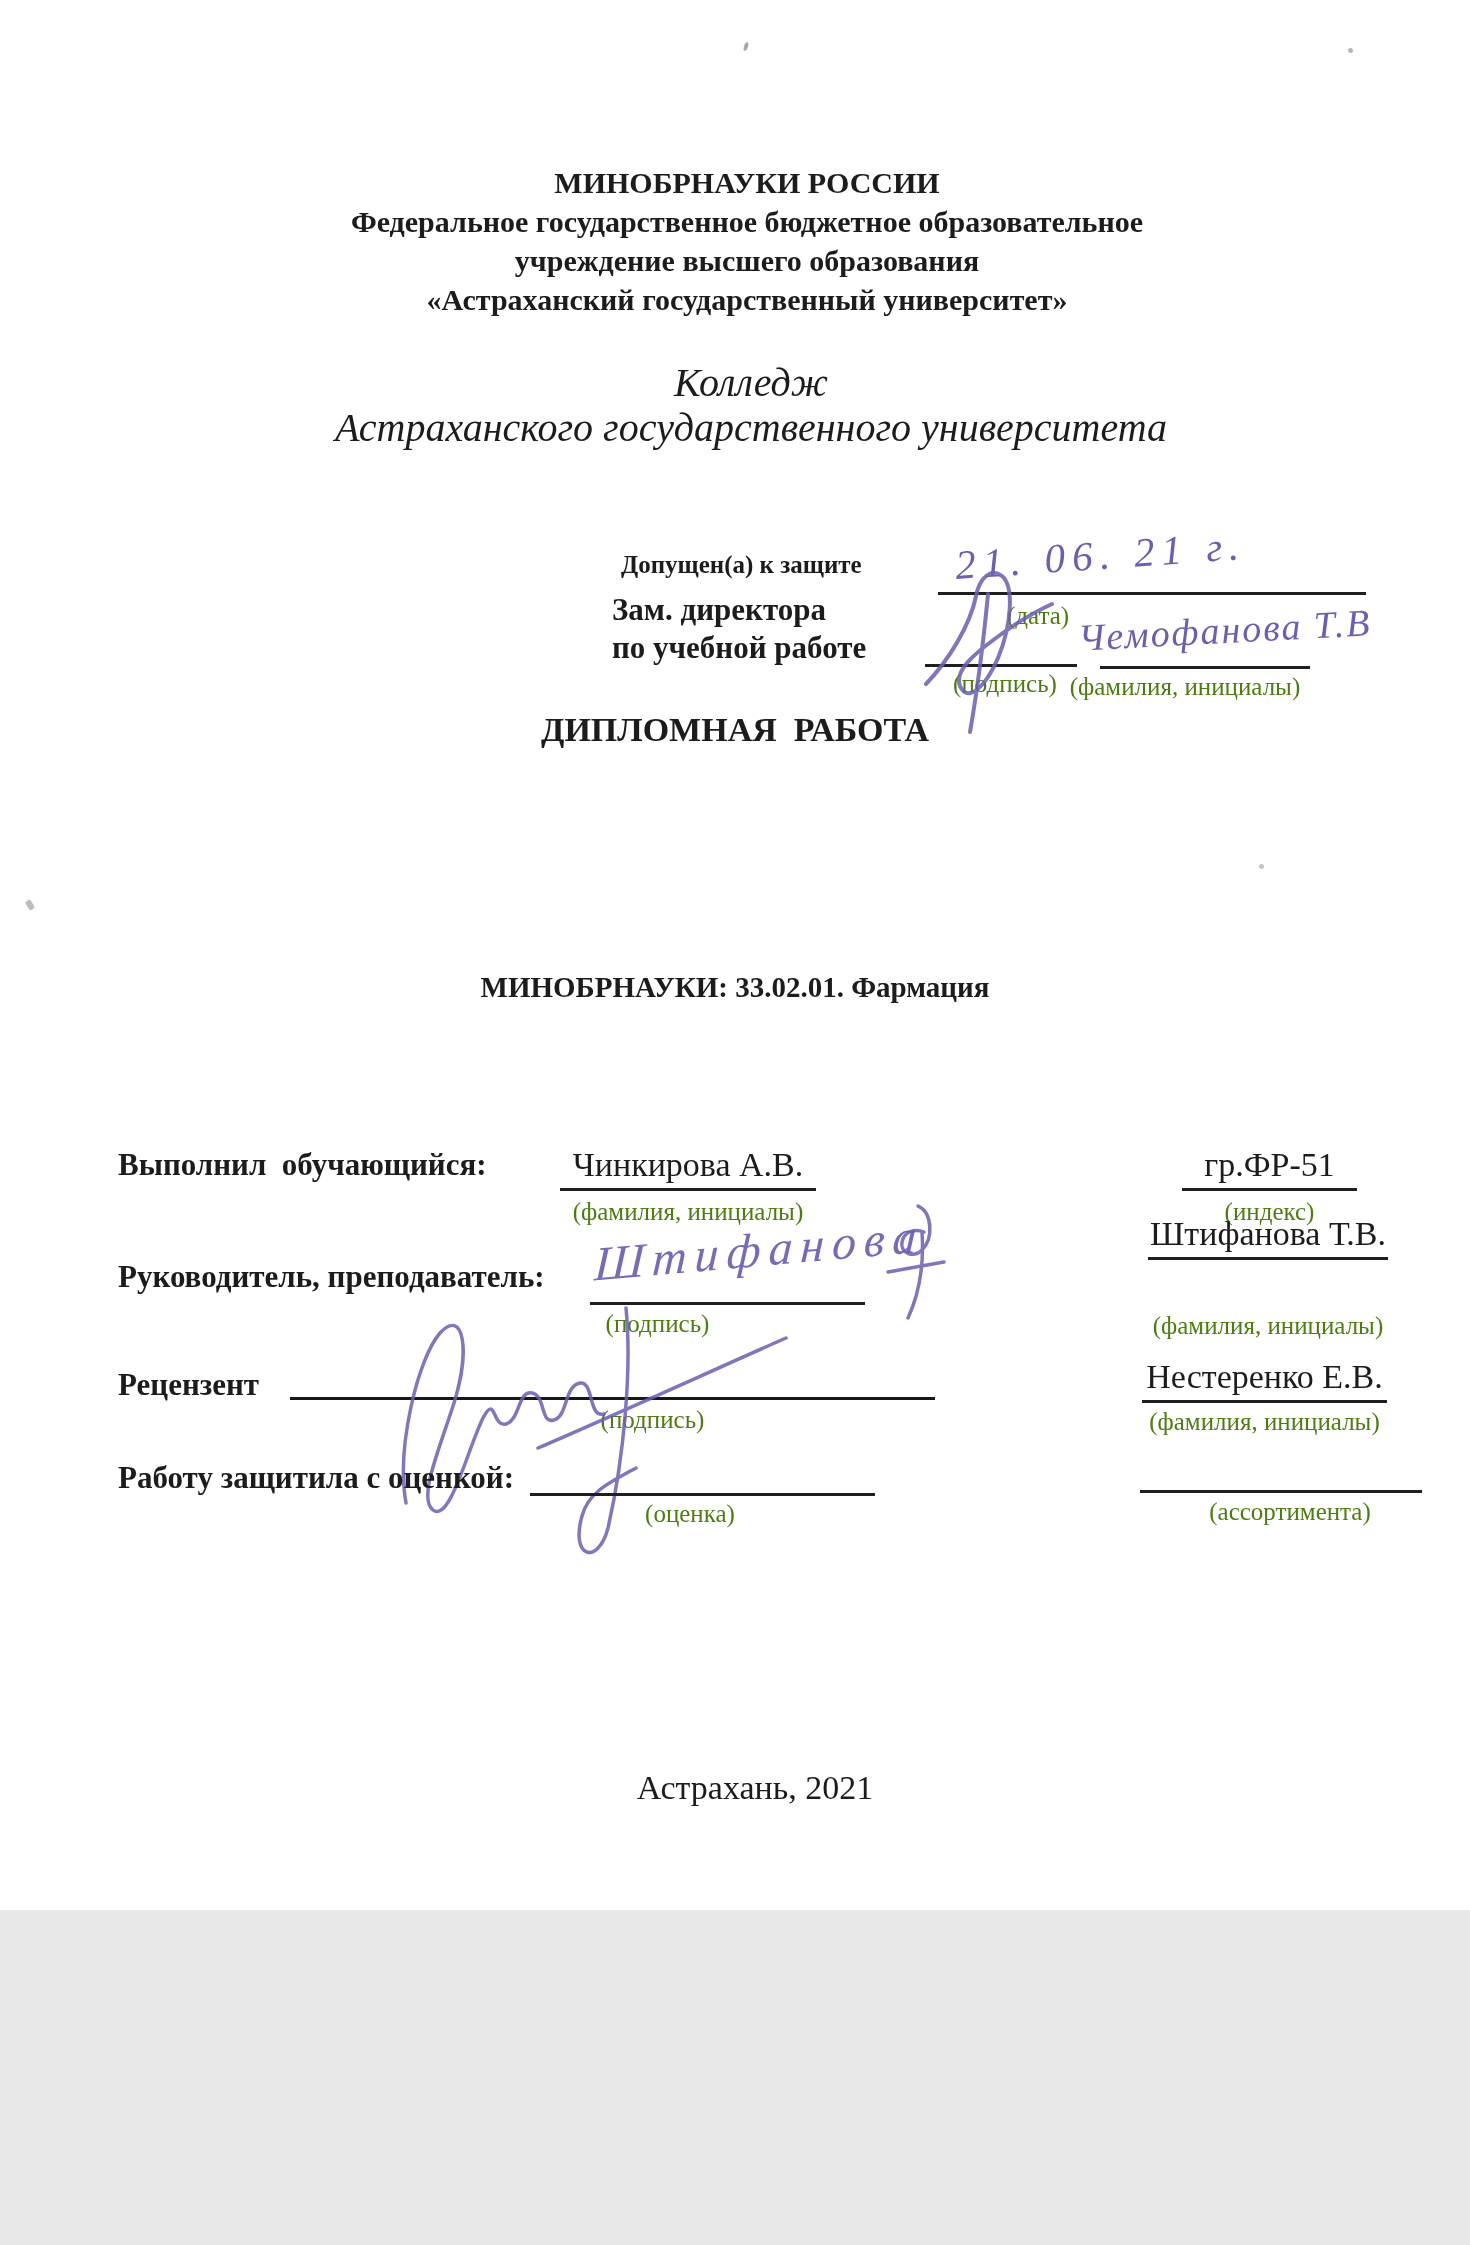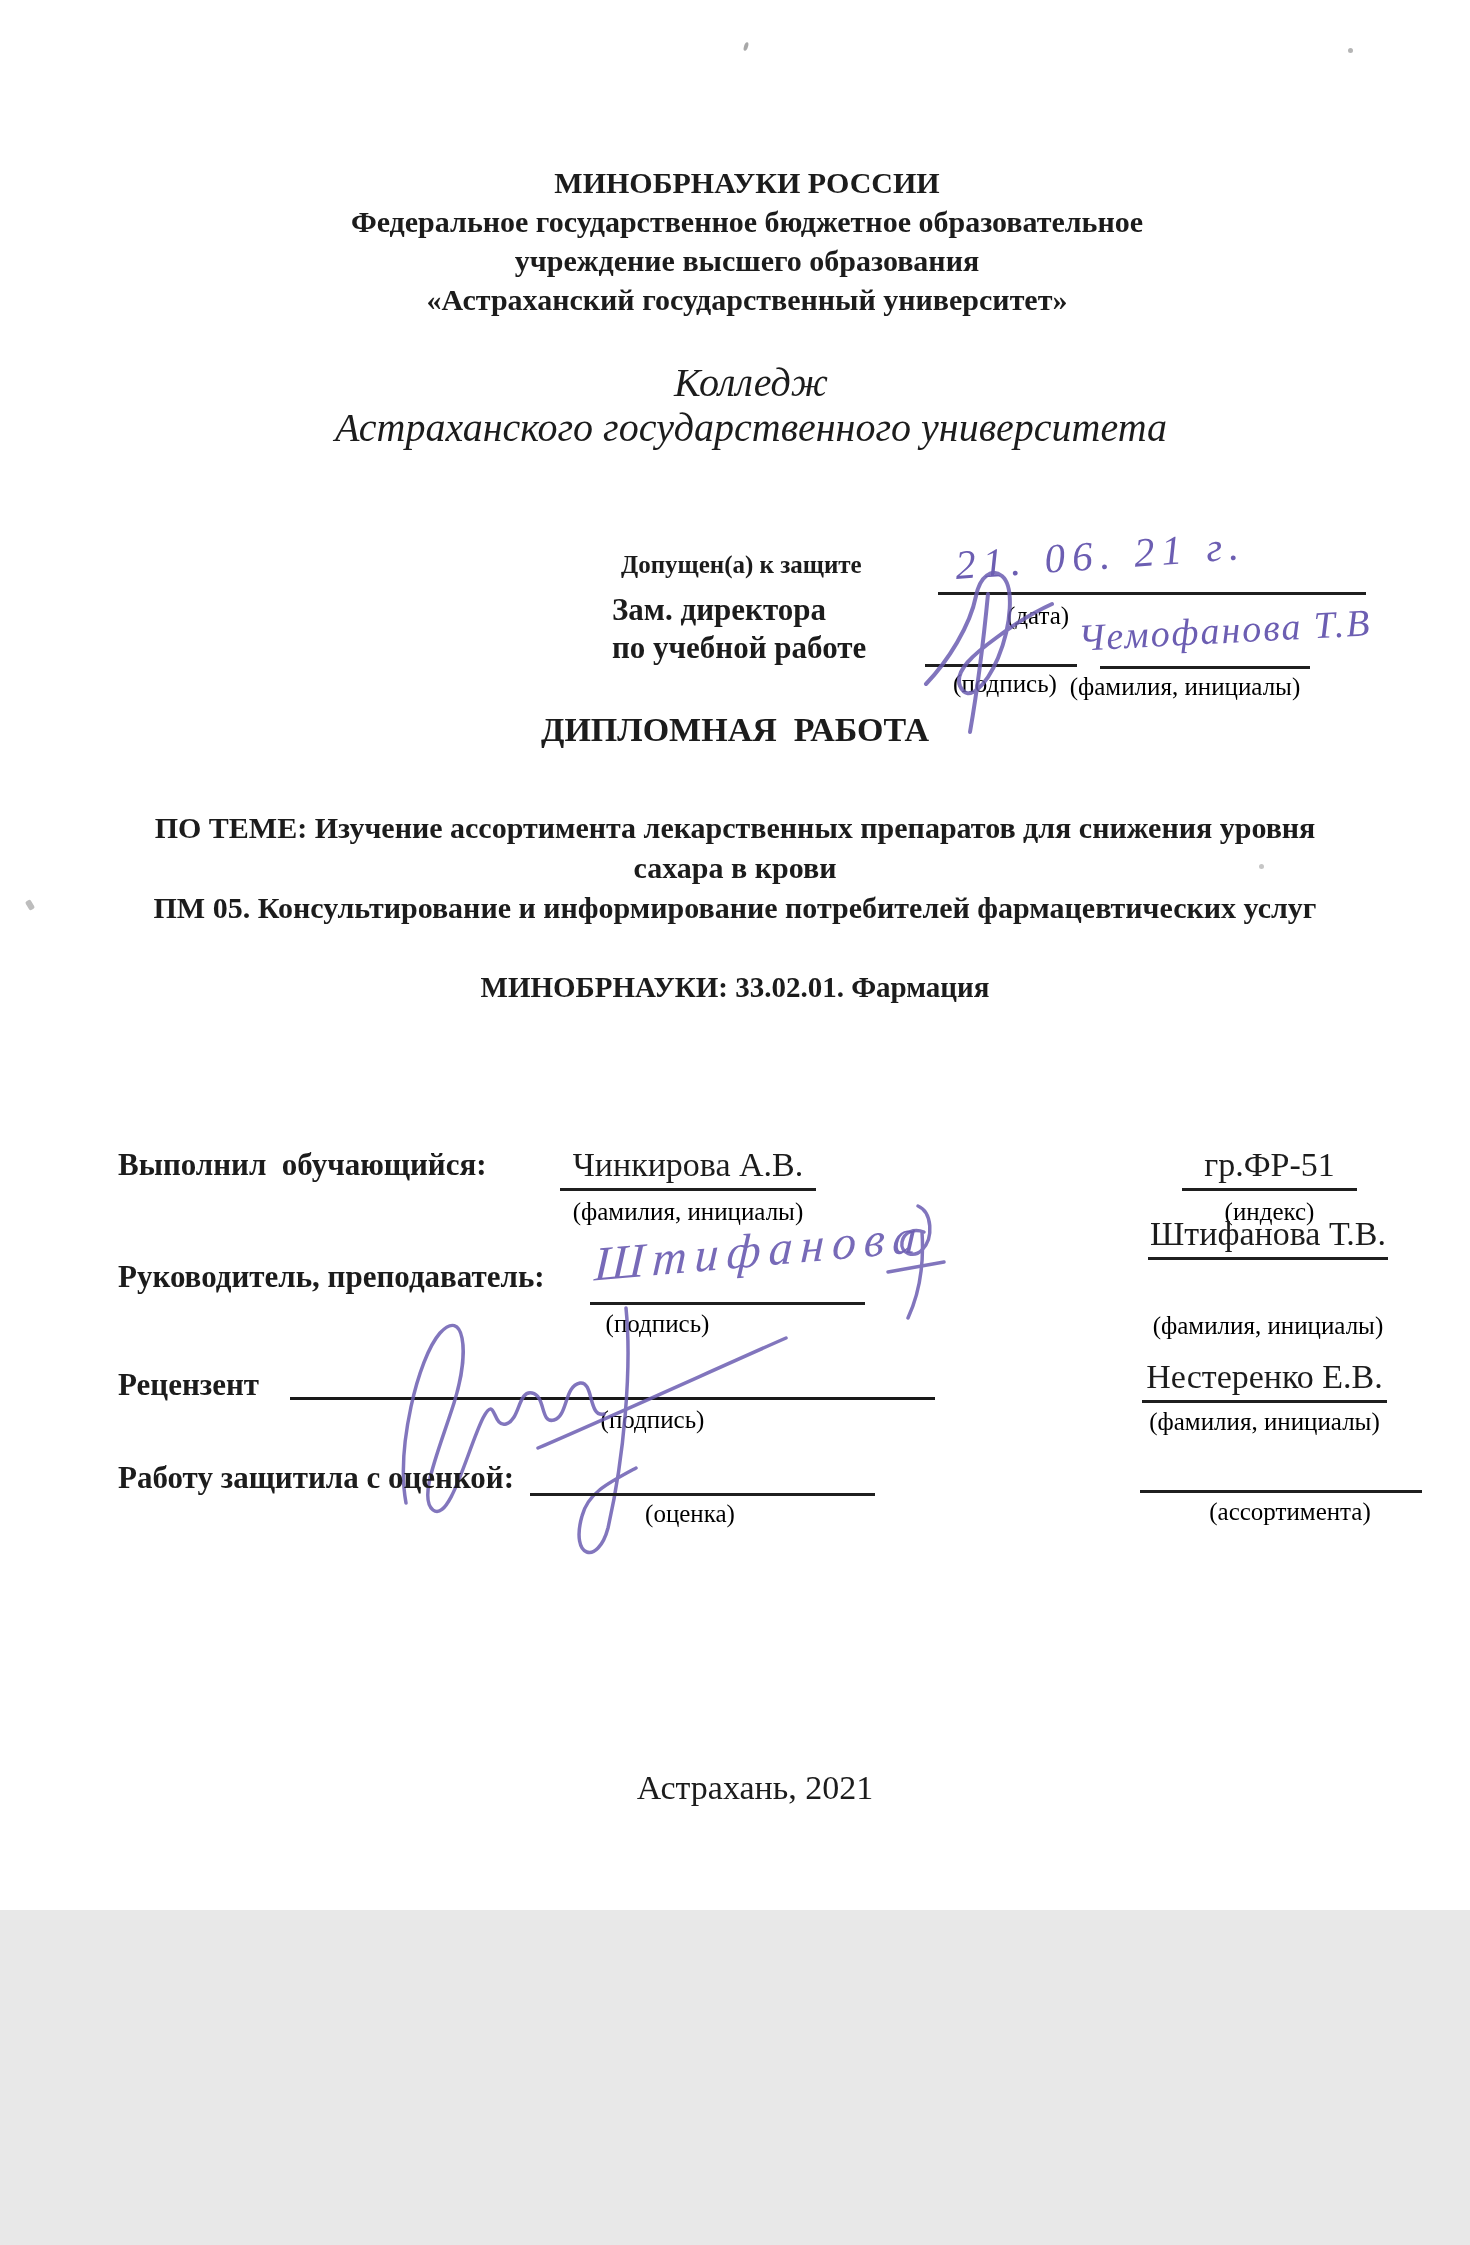--- a/index.html
+++ b/index.html
@@ -6,21 +6,21 @@
   #page {
     position:relative; width:1470px; height:1910px; margin:0 auto;
     background:#ffffff; overflow:hidden;
     font-family:"Liberation Serif","DejaVu Serif",serif;
     color:#1c1c1c;
   }
   [data-bind] { white-space:pre-wrap; }
   .abs { position:absolute; }
   .center { text-align:center; }
   .bold { font-weight:bold; }
-  .caption { font-size:25px; color:#000000; }
+  .caption { font-size:25px; color:#4d7c0f; }
   .uline { border-bottom:3px solid #1f1f1f; }
   .ink { color:#6c5eb2; }
   .nowrap { white-space:nowrap; }
 
   
   .ministry { top:163px; left:12px; width:1470px; font-size:30px; line-height:39px; }
   
   .college { top:360px; left:16px; width:1470px; font-style:italic; }
   .college-l1 { font-size:40px; line-height:45px; }
   .college-l2 { font-size:40px; line-height:46px; }
@@ -117,25 +117,20 @@
   <div class="abs deputy-name-hand ink nowrap" data-bind="document.admission.deputy_name_handwritten">Чемофанова Т.В</div>
   <svg class="abs sig1-svg" width="150" height="170" viewBox="0 0 150 170" fill="none">
     <g stroke="#6c5eb2" stroke-width="4" stroke-linecap="round" fill="none" opacity="0.85">
       <path d="M 8,118 C 30,95 52,60 58,30 C 62,10 74,2 84,10 C 96,20 94,58 80,92 C 68,120 50,138 42,120 C 36,105 56,88 78,72 C 94,60 112,48 134,38"></path>
       <path d="M 70,28 C 66,70 60,120 52,166"></path>
     </g>
   </svg>
 
   <div class="abs work-type center bold" data-bind="document.work_type">ДИПЛОМНАЯ  РАБОТА</div>
 
-  <div class="abs theme center bold">
-    <div data-bind="document.theme.lines.0">ПО ТЕМЕ: Изучение ассортимента лекарственных препаратов для снижения уровня</div>
-    <div data-bind="document.theme.lines.1">сахара в крови</div>
-    <div data-bind="document.theme.lines.2">ПМ 05. Консультирование и информирование потребителей фармацевтических услуг</div>
-  </div>
 
   <div class="abs specialty center bold" data-bind="document.specialty">МИНОБРНАУКИ: 33.02.01. Фармация</div>
 
   <div class="abs student-label lbl bold" data-bind="document.signoff.student.label">Выполнил  обучающийся:</div>
   <div class="abs student-name name-cell" data-bind="document.signoff.student.name">Чинкирова А.В.</div>
   <div class="abs student-name-cap caption center" data-bind="document.signoff.student.name_caption">(фамилия, инициалы)</div>
   <div class="abs group-cell name-cell" data-bind="document.signoff.student.group">гр.ФР-51</div>
   <div class="abs group-cap caption center" data-bind="document.signoff.student.group_caption">(индекс)</div>
 
   <div class="abs sup-label lbl bold" data-bind="document.signoff.supervisor.label">Руководитель, преподаватель:</div>

